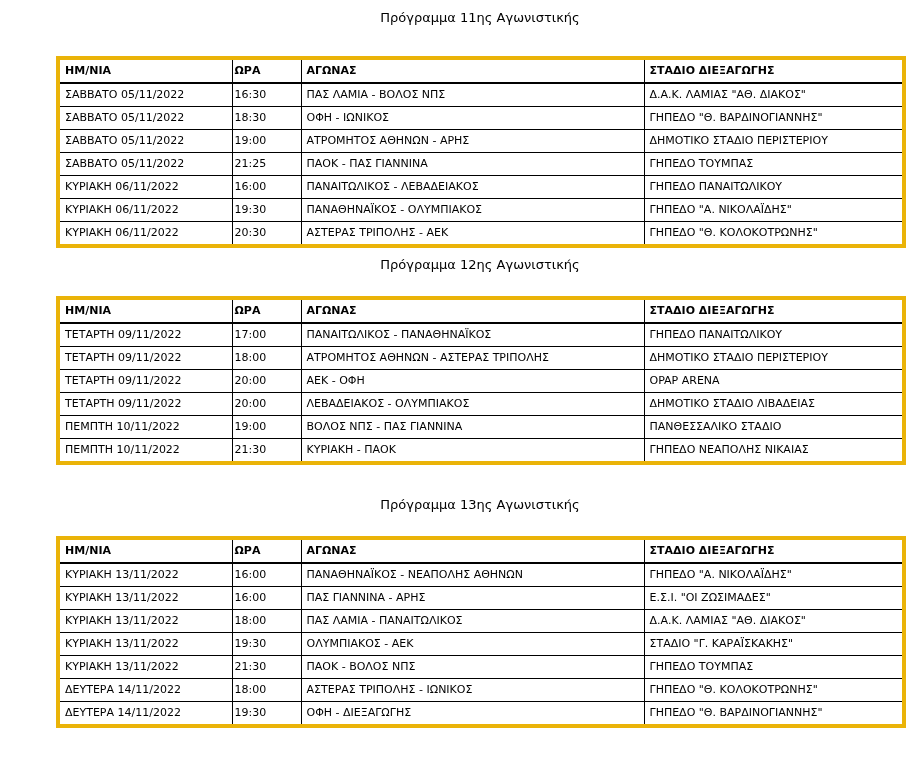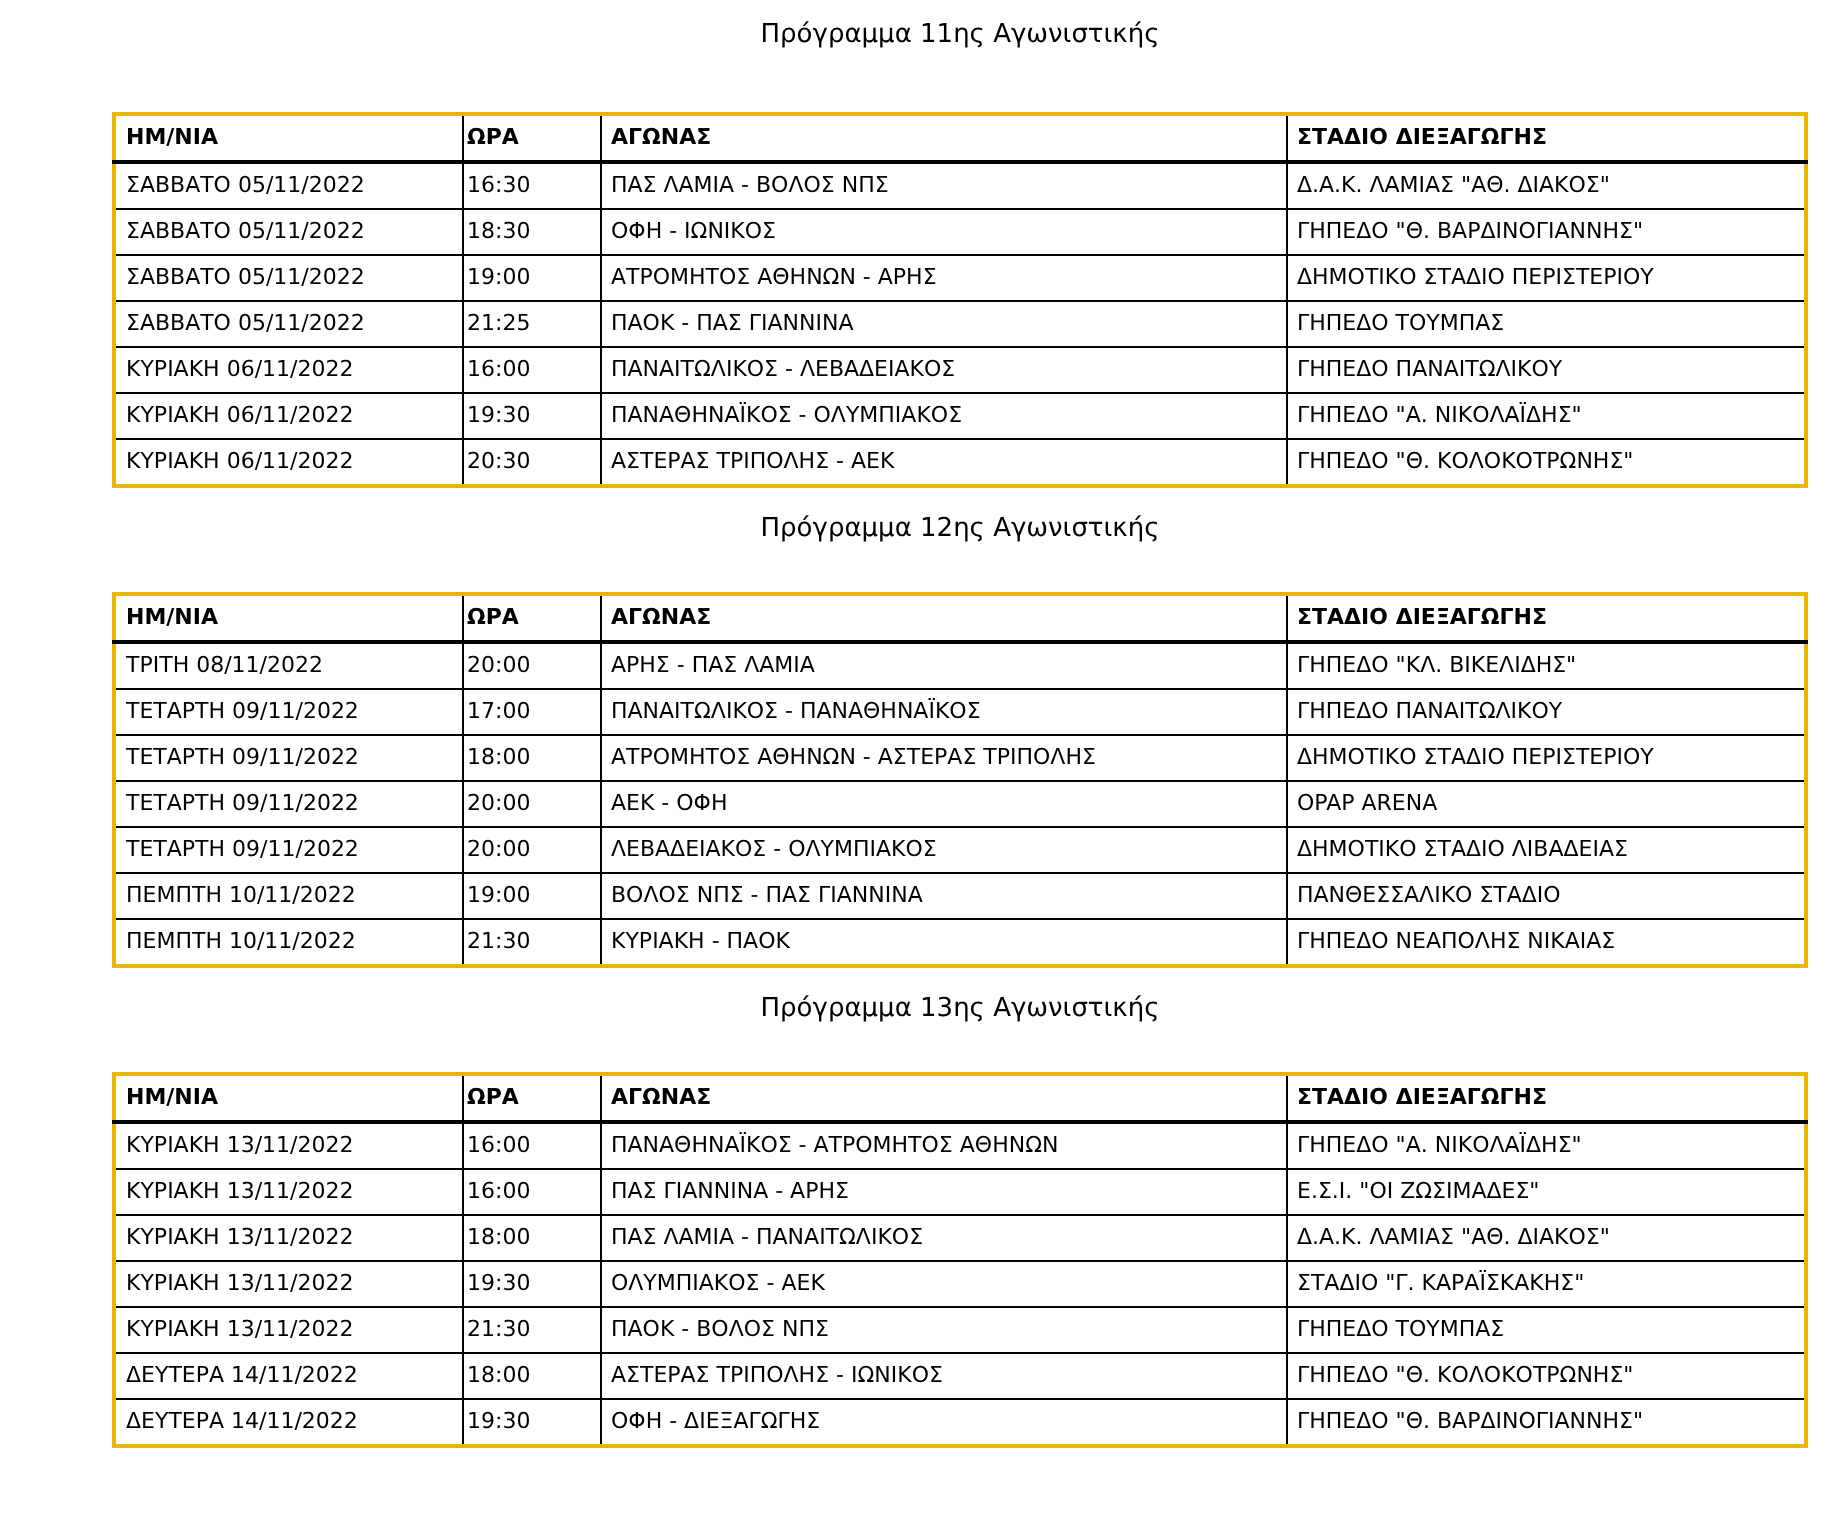--- a/index.html
+++ b/index.html
@@ -27,21 +27,21 @@
   .title-1 { top: 10px; }
   .title-2 { top: 257px; }
   .title-3 { top: 497px; }
 
   table.sched {
     position: absolute;
     left: 56px;
     width: 847px;
     border-collapse: collapse;
     table-layout: fixed;
-    border: 2px solid #eab308;
+    border: 4px solid #eab308;
   }
   .table-1 { top: 56px; }
   .table-2 { top: 296px; }
   .table-3 { top: 536px; }
 
   col.c-date    { width: 174px; }
   col.c-time    { width: 69px;  }
   col.c-match   { width: 343px; }
   col.c-stadium { width: 260px; }
 
@@ -144,26 +144,20 @@
   <thead>
     <tr>
       <th>ΗΜ/ΝΙΑ</th>
       <th class="ctr">ΩΡΑ</th>
       <th>ΑΓΩΝΑΣ</th>
       <th>ΣΤΑΔΙΟ ΔΙΕΞΑΓΩΓΗΣ</th>
     </tr>
   </thead>
   <tbody>
     <tr>
-      <td>ΤΡΙΤΗ 08/11/2022</td>
-      <td class="ctr">20:00</td>
-      <td>ΑΡΗΣ - ΠΑΣ ΛΑΜΙΑ</td>
-      <td>ΓΗΠΕΔΟ "ΚΛ. ΒΙΚΕΛΙΔΗΣ"</td>
-    </tr>
-    <tr>
       <td>ΤΕΤΑΡΤΗ 09/11/2022</td>
       <td class="ctr">17:00</td>
       <td>ΠΑΝΑΙΤΩΛΙΚΟΣ - ΠΑΝΑΘΗΝΑΪΚΟΣ</td>
       <td>ΓΗΠΕΔΟ ΠΑΝΑΙΤΩΛΙΚΟΥ</td>
     </tr>
     <tr>
       <td>ΤΕΤΑΡΤΗ 09/11/2022</td>
       <td class="ctr">18:00</td>
       <td>ΑΤΡΟΜΗΤΟΣ ΑΘΗΝΩΝ - ΑΣΤΕΡΑΣ ΤΡΙΠΟΛΗΣ</td>
       <td>ΔΗΜΟΤΙΚΟ ΣΤΑΔΙΟ ΠΕΡΙΣΤΕΡΙΟΥ</td>
@@ -209,21 +203,21 @@
       <th>ΗΜ/ΝΙΑ</th>
       <th class="ctr">ΩΡΑ</th>
       <th>ΑΓΩΝΑΣ</th>
       <th>ΣΤΑΔΙΟ ΔΙΕΞΑΓΩΓΗΣ</th>
     </tr>
   </thead>
   <tbody>
     <tr>
       <td>ΚΥΡΙΑΚΗ 13/11/2022</td>
       <td class="ctr">16:00</td>
-      <td>ΠΑΝΑΘΗΝΑΪΚΟΣ - ΑΤΡΟΜΗΤΟΣ ΑΘΗΝΩΝ</td>
+      <td>ΠΑΝΑΘΗΝΑΪΚΟΣ - ΝΕΑΠΟΛΗΣ ΑΘΗΝΩΝ</td>
       <td>ΓΗΠΕΔΟ "Α. ΝΙΚΟΛΑΪΔΗΣ"</td>
     </tr>
     <tr>
       <td>ΚΥΡΙΑΚΗ 13/11/2022</td>
       <td class="ctr">16:00</td>
       <td>ΠΑΣ ΓΙΑΝΝΙΝΑ - ΑΡΗΣ</td>
       <td>Ε.Σ.Ι. "ΟΙ ΖΩΣΙΜΑΔΕΣ"</td>
     </tr>
     <tr>
       <td>ΚΥΡΙΑΚΗ 13/11/2022</td>

